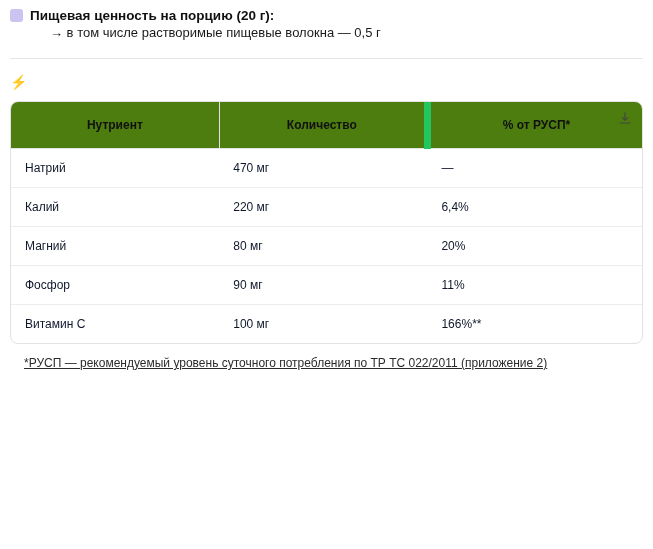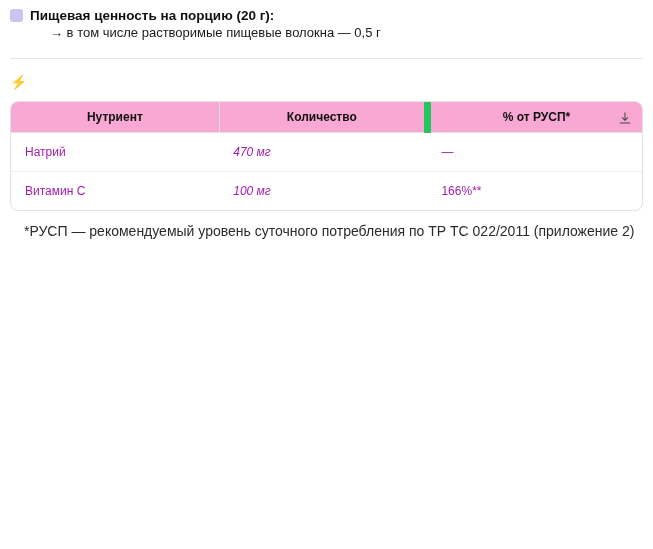--- a/index.html
+++ b/index.html
@@ -100,58 +100,59 @@
     border-radius: 8px;
     overflow: hidden;
     position: relative;
   }
   table {
     border-collapse: collapse;
     width: 100%;
     font-size: 12px;
   }
   thead th {
-    background: #f9a8d4;
+    background: #4d7c0f;
     font-weight: bold;
     font-size: 12px;
     color: #111;
-    padding: 8px 8px;
+    padding: 16px 8px;
     border-bottom: 1px solid #e2e2e2;
     text-align: center;
   }
   thead th.col-0 { width: 33%; border-right: 1px solid #e2e2e2; }
   thead th.col-1 { width: 33%; border-right: 7px solid #22c55e; }
   thead th.col-2 { width: 34%; }
   tbody td {
     padding: 12px 8px;
     border-bottom: 1px solid #ededed;
     font-size: 12px;
-    color: #a21caf;
+    color: #0f172a;
   }
   tbody tr:last-child td { border-bottom: none; }
   tbody td.c0 { padding-left: 14px; text-align: left; }
-  tbody td.c1 { text-align: left; padding-left: 14px; font-style: italic; }
+  tbody td.c1 { text-align: left; padding-left: 14px; }
   tbody td.c2 { text-align: left; padding-left: 14px; }
   .dl-icon {
     position: absolute;
     right: 10px;
     top: 10px;
     width: 14px;
     height: 14px;
     color: #444;
     cursor: pointer;
   }
   .footnotes {
     margin-top: 12px;
     padding-left: 14px;
   }
   .footnotes div {
-    font-size: 14px;
+    font-size: 12px;
     color: #2b2b2b;
     margin-bottom: 22px;
+    text-decoration: underline;
   }
 </style>
 </head>
 <body>
 
 <div class="page">
 
   <div class="sec-head">
     <span class="icon-square"></span>
     <span>Пищевая ценность на порцию (20 г):</span>
@@ -179,20 +180,35 @@
             <th class="col-2">% от РУСП*</th>
           </tr>
         </thead>
         <tbody>
           <tr>
             <td class="c0">Натрий</td>
             <td class="c1">470 мг</td>
             <td class="c2">—</td>
           </tr>
           <tr>
+            <td class="c0">Калий</td>
+            <td class="c1">220 мг</td>
+            <td class="c2">6,4%</td>
+          </tr>
+          <tr>
+            <td class="c0">Магний</td>
+            <td class="c1">80 мг</td>
+            <td class="c2">20%</td>
+          </tr>
+          <tr>
+            <td class="c0">Фосфор</td>
+            <td class="c1">90 мг</td>
+            <td class="c2">11%</td>
+          </tr>
+          <tr>
             <td class="c0">Витамин C</td>
             <td class="c1">100 мг</td>
             <td class="c2">166%**</td>
           </tr>
         </tbody>
       </table>
     </div>
 
     <div class="footnotes">
       <div>*РУСП — рекомендуемый уровень суточного потребления по ТР ТС 022/2011 (приложение 2)</div>

